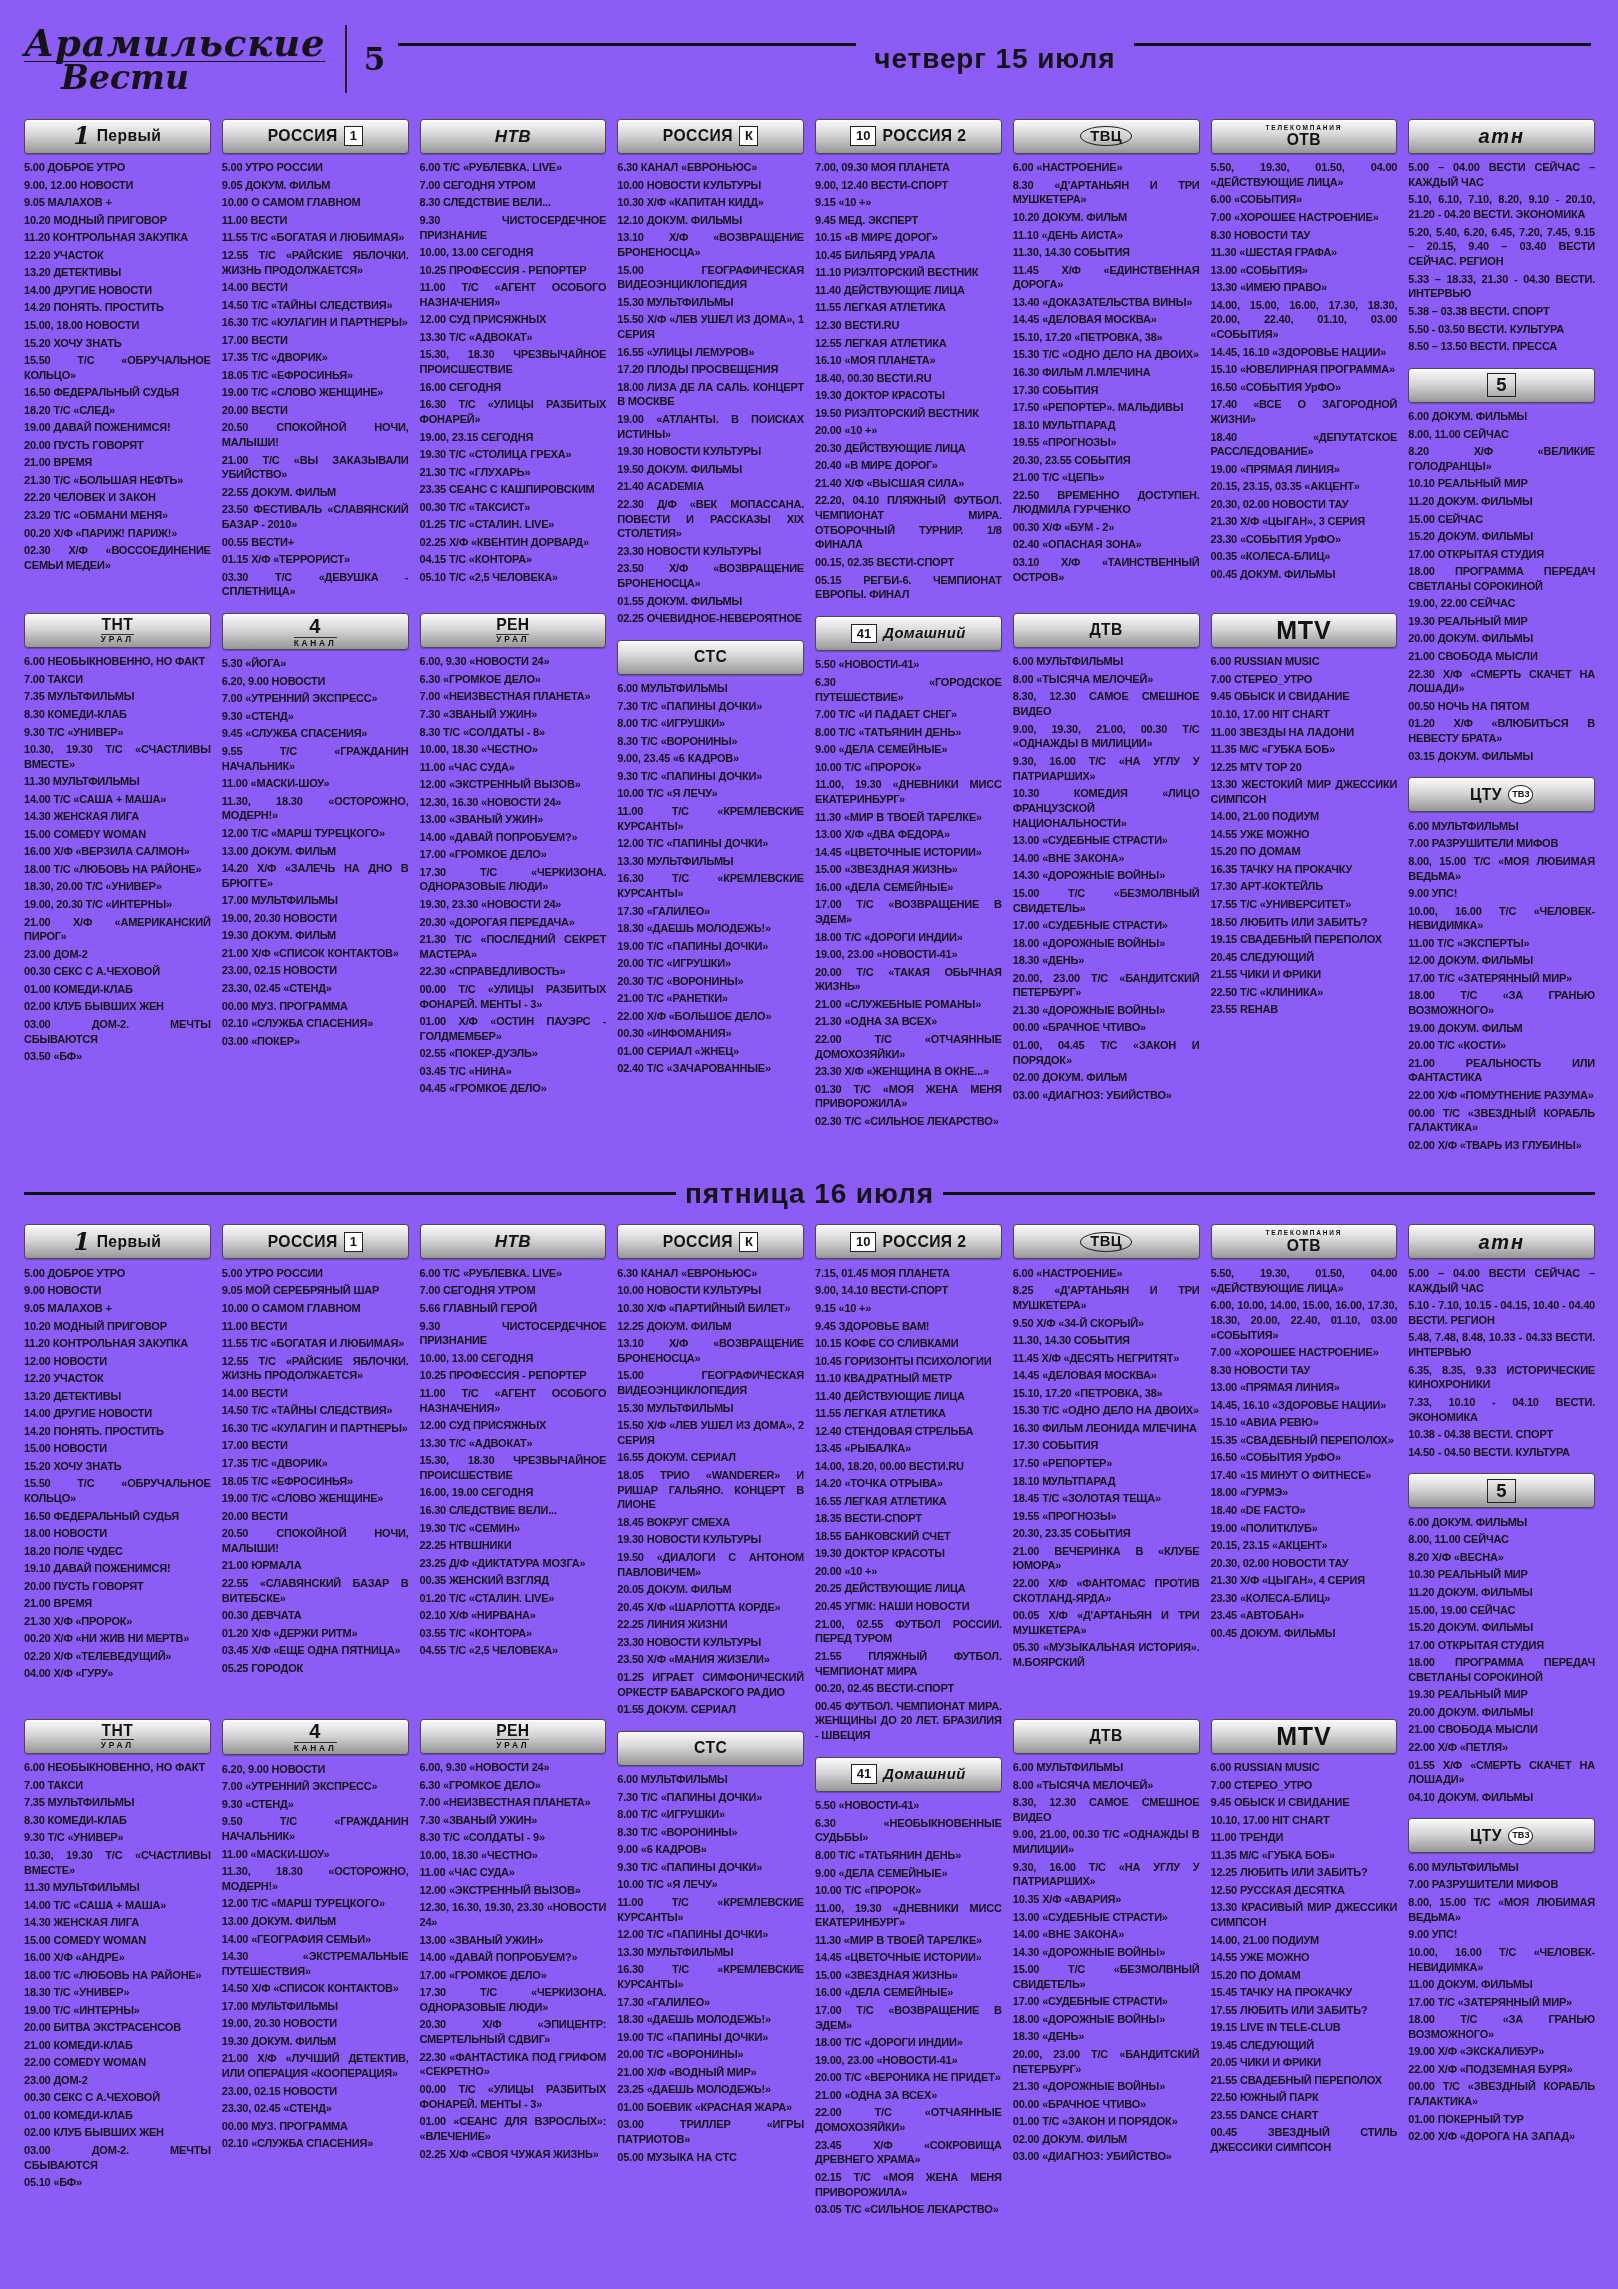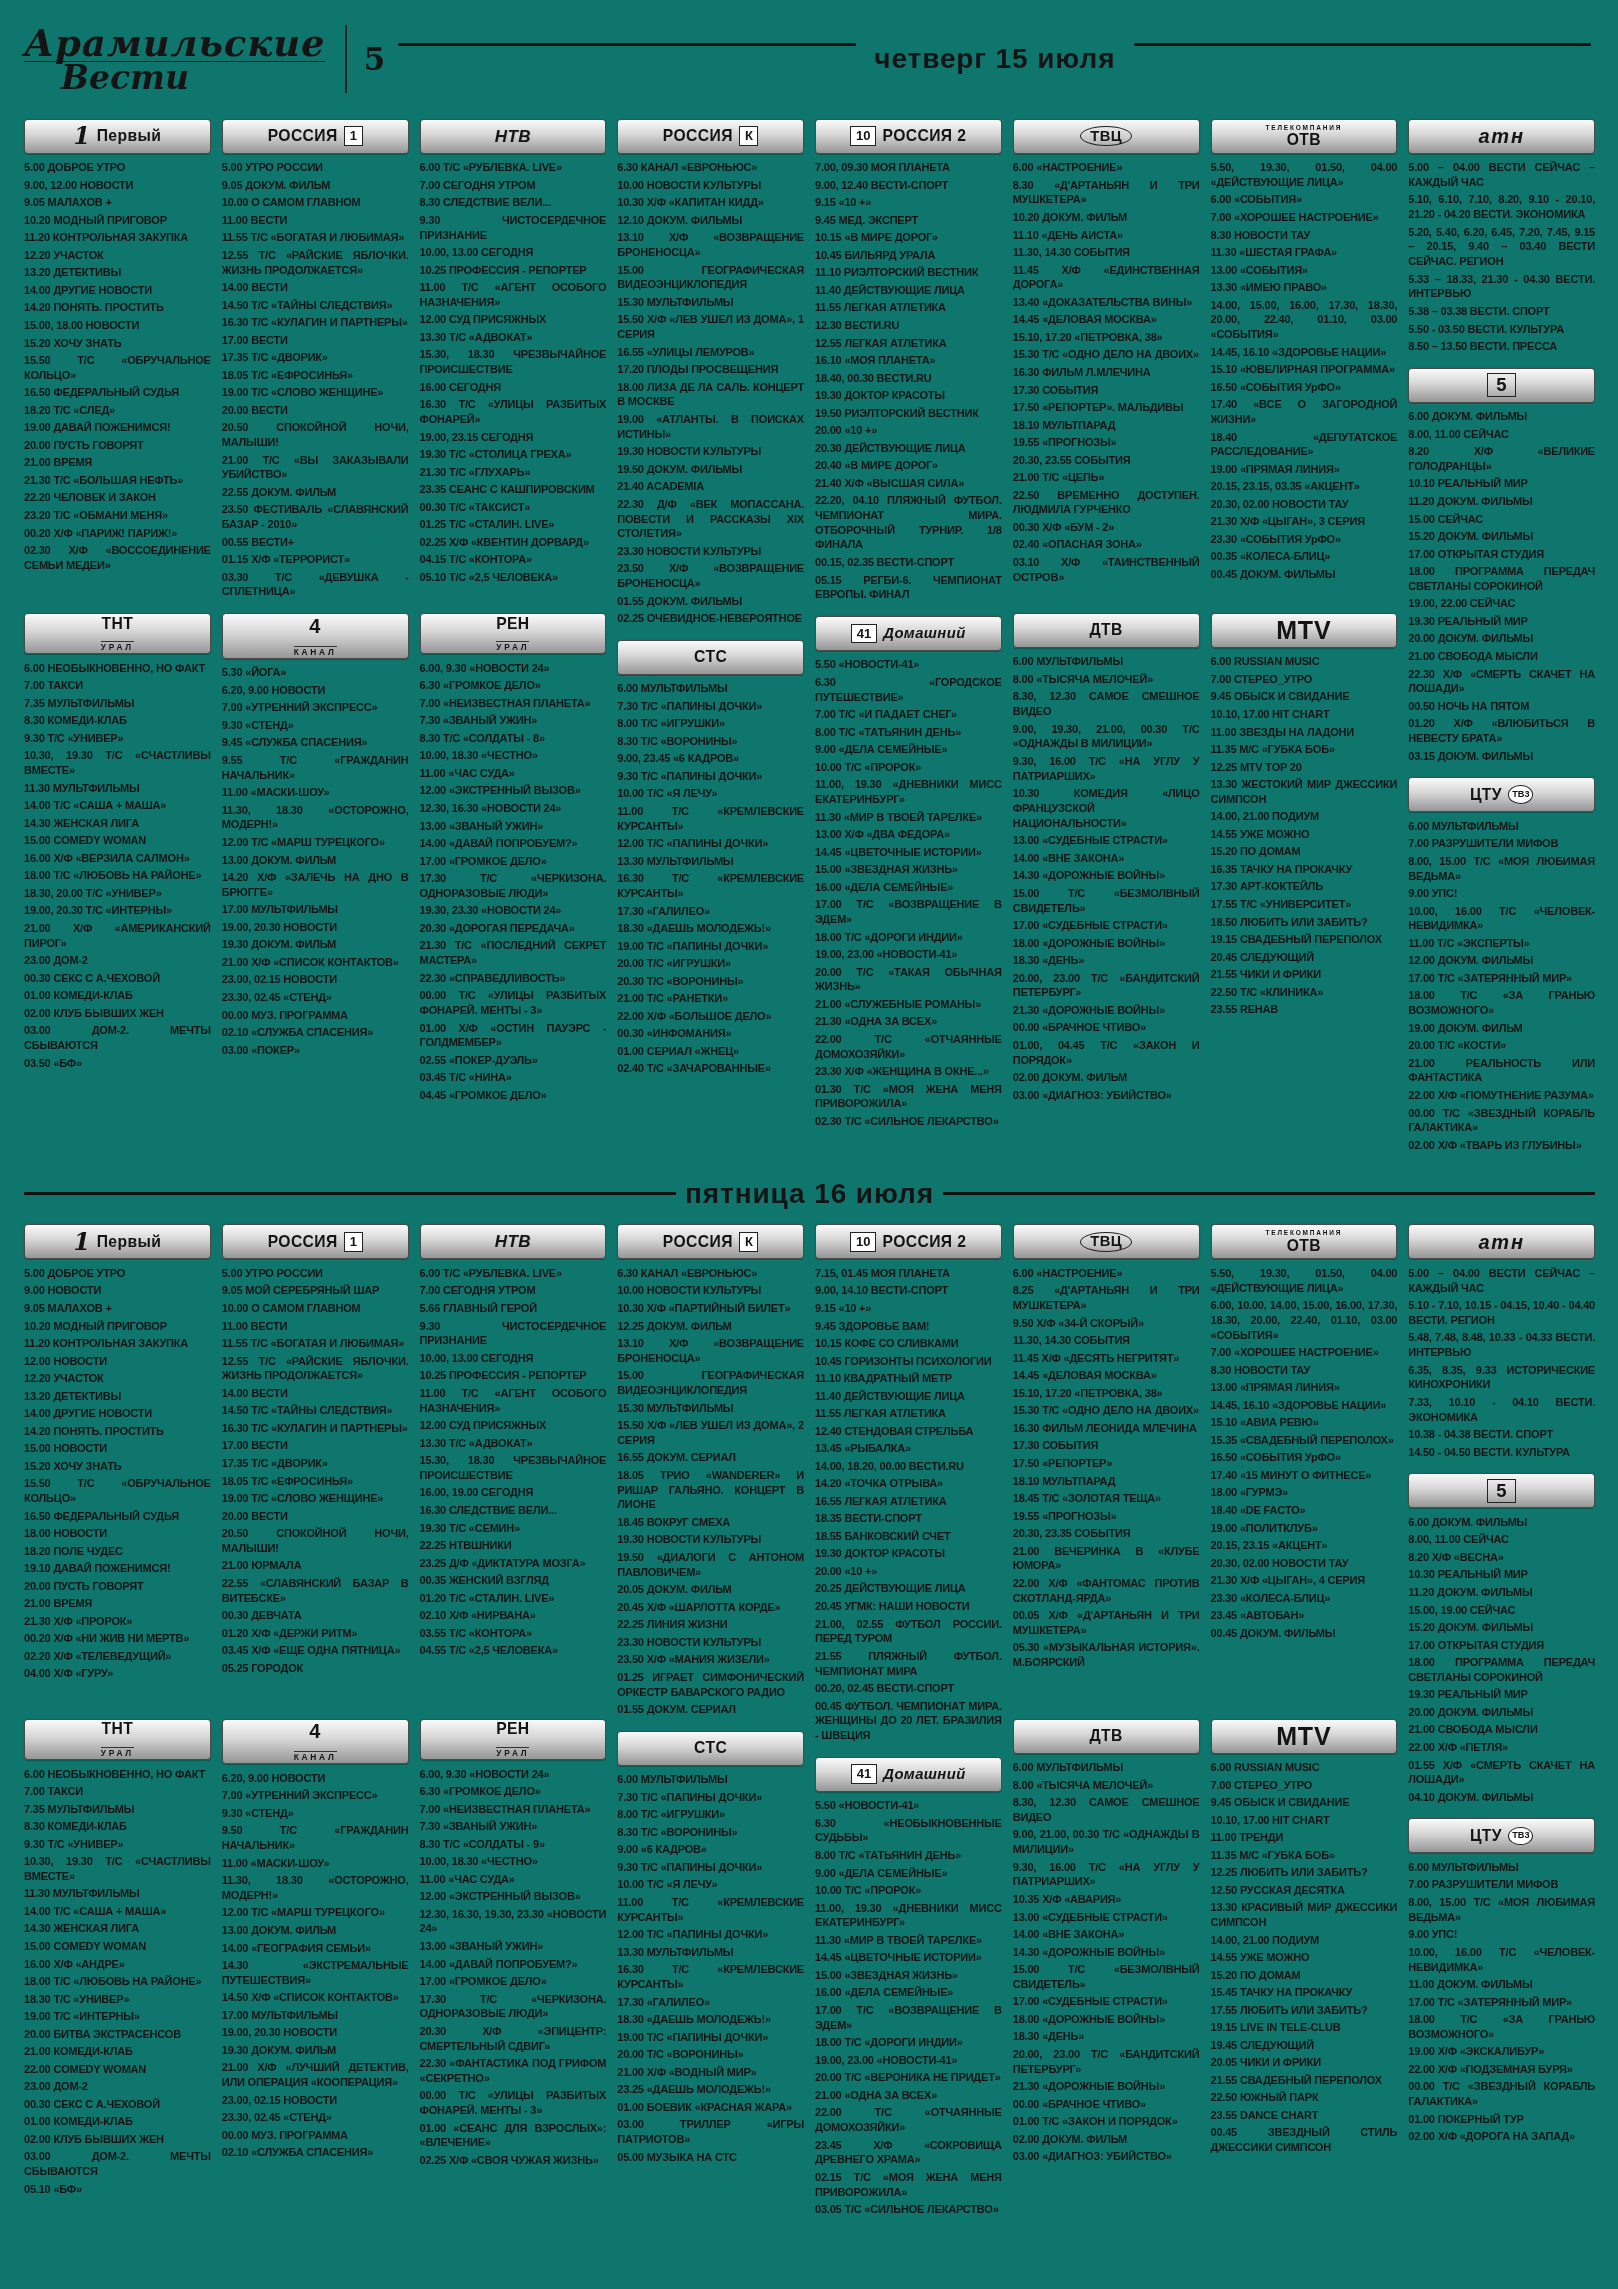--- a/index.html
+++ b/index.html
@@ -1,18 +1,18 @@
 <!DOCTYPE html>
 <html lang="ru" style="font-size:14.8px"><head>
 <meta charset="utf-8">
 <style>
   html,body{margin:0;padding:0;background:#d8d8d4;}
   .page{
     width:1619px;height:2290px;box-sizing:border-box;margin:0 auto;
-    background:#0f766e;color:#141414;overflow:hidden;position:relative;
+    background:#8b5cf6;color:#141414;overflow:hidden;position:relative;
     font-family:"Liberation Sans", sans-serif;padding:14.8px 24px 18.5px;
   }
   
   .masthead{display:flex;align-items:center;height:89px;margin-bottom:13px;}
   .paper-logo{font-family:"DejaVu Serif", serif;font-style:italic;font-weight:bold;line-height:.95;white-space:nowrap;}
   .paper-logo .l1{font-size:37px;letter-spacing:0.9px;}
   .paper-logo .l2{font-size:33px;padding-left:37px;border-top:1.8px solid #111;}
   .mast-divider{width:1.8px;background:#222;height:68px;margin:0 16.6px 0 20px;}
   .page-num{font-family:"DejaVu Serif", serif;font-size:31px;font-weight:bold;padding:0 9.2px 0 0;}
   .title-row{flex:1;display:flex;align-items:flex-start;gap:18.5px;padding:0 3.7px;}
@@ -28,21 +28,21 @@
   .prog-col > .channel-block:first-child:not([data-name="channel-block-atn"]){min-height:485px;}
   .channel-header{
     display:flex;align-items:center;justify-content:center;gap:6.5px;
     min-height:29.5px;margin:1.8px 0 6.5px;padding:1.8px 3.7px;
     background:linear-gradient(180deg,#fafafa 0%,#d6d6d6 45%,#969696 100%);
     border:0.9px solid #4a4a4a;border-radius:3.7px;box-shadow:inset 0 0.9px 0 #ffffff, 0 0.9px 0.9px rgba(0,0,0,.25);
   }
   .logo-stack{display:flex;flex-direction:column;align-items:center;line-height:1;}
   .logo-top{font-size:6.5px;font-weight:bold;letter-spacing:1.8px;margin-bottom:0.9px;}
   .logo-main{font-weight:bold;font-size:15.7px;letter-spacing:0.4px;}
-  .logo-sub{font-size:8.3px;font-weight:bold;letter-spacing:2.8px;border-top:0.9px solid #333;margin-top:10px;padding-top:0.9px;}
+  .logo-sub{font-size:8.3px;font-weight:bold;letter-spacing:2.8px;border-top:0.9px solid #333;margin-top:1px;padding-top:0.9px;}
   .badge{border:1.8px solid #222;background:#fff;padding:0 4.6px;font-weight:800;font-size:13px;line-height:17.5px;}
   
   .ch-pervy .badge{border:none;background:transparent;font-family:"DejaVu Serif",serif;font-style:italic;font-size:24px;padding:0;line-height:20px;}
   .ch-ntv .logo-main{font-size:17px;font-style:italic;text-shadow:0.9px 0.9px 0 #bbb;text-align:center;}
   .ch-tvc .logo-main{border:1.8px solid #222;border-radius:50%;padding:1.8px 9.2px;font-size:14.8px;}
   .ch-atn .logo-main{font-size:20px;font-style:italic;text-transform:lowercase;letter-spacing:1.8px;}
   .ch-kanal4 .logo-main{font-size:20px;}
   .ch-domashny .logo-main{font-family:Liberation Sans, sans-serif;font-style:italic;font-size:14.8px;}
   .ch-pyaty .logo-main{border:1.8px solid #222;padding:0 8.3px;font-size:18.5px;line-height:22px;}
   .ch-mtv .logo-main{font-size:25px;letter-spacing:0.9px;}

